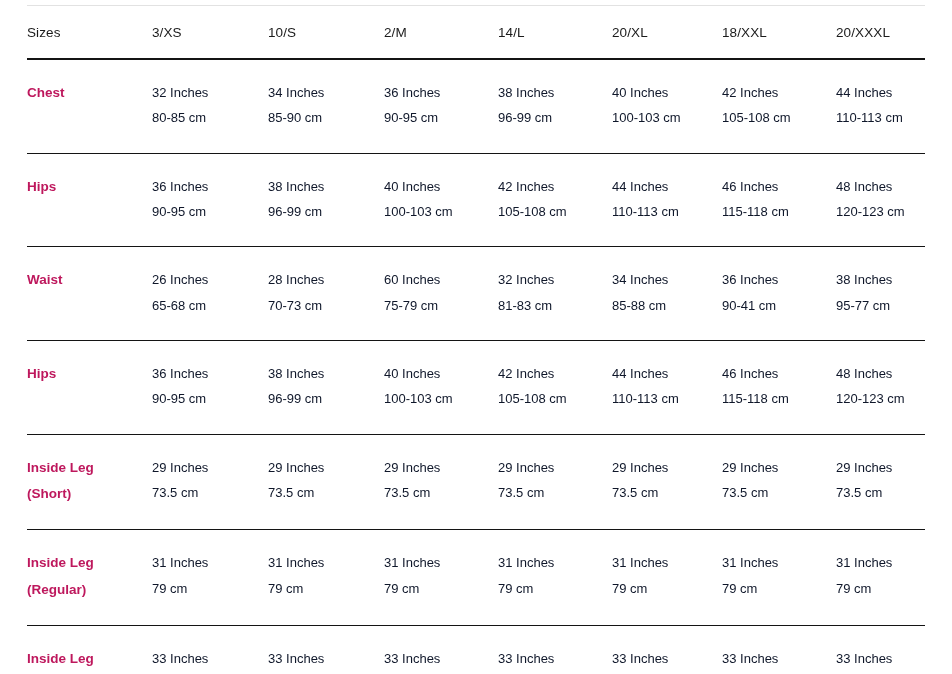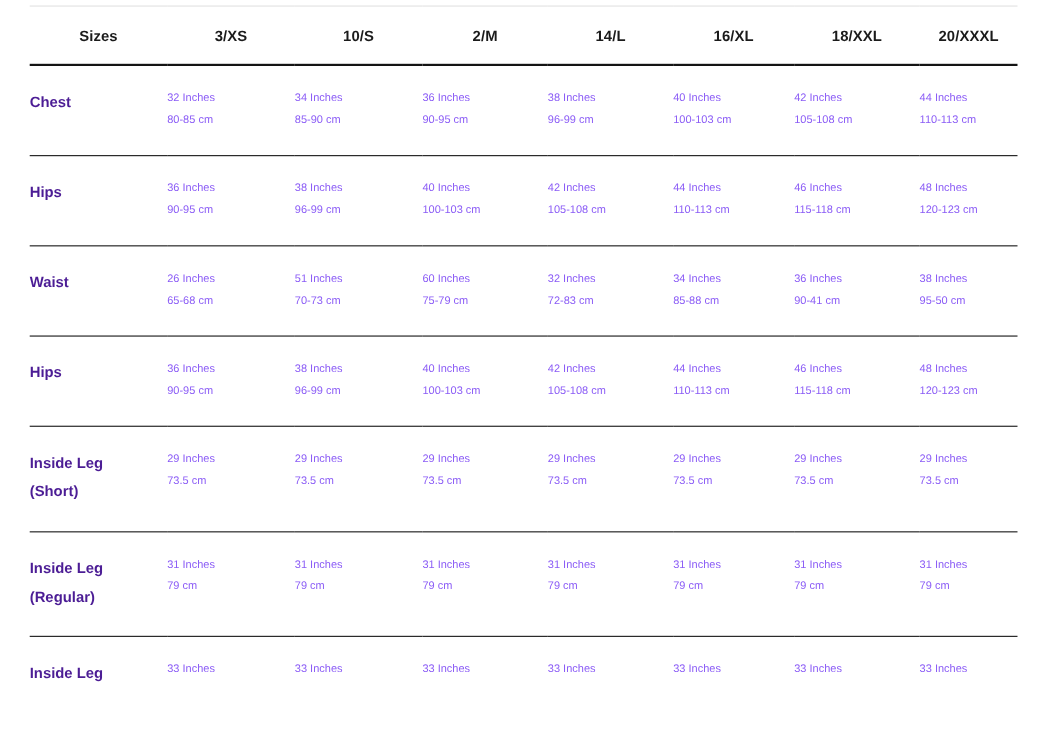--- a/index.html
+++ b/index.html
@@ -26,48 +26,48 @@
     width: 898px;
     border-collapse: collapse;
     table-layout: fixed;
     margin-top: 5px;
   }
 
   
   table.size-table { border-top: 1px solid #e2e2e2; }
 
   thead th {
-    text-align: center;
+    text-align: left;
     font-size: 13.5px;
-    font-weight: bold;
+    font-weight: normal;
     color: #1b1b1b;
     letter-spacing: 0.1px;
     padding: 19px 0 18px 0;
     vertical-align: top;
     border-bottom: 2px solid #141414;
     white-space: nowrap;
   }
 
   tbody td {
     vertical-align: top;
     padding: 20px 0 22px 0;
     border-bottom: 1.6px solid #141414;
-    font-size: 10px;
-    color: #8b5cf6;
+    font-size: 13px;
+    color: #0f172a;
     line-height: 1.95;
     white-space: nowrap;
   }
 
   tbody tr:last-child td {
     border-bottom: none;
   }
 
   td.row-label {
     font-weight: bold;
-    color: #4c1d95;
+    color: #be185d;
     font-size: 13.5px;
     line-height: 1.95;
   }
 
   td.row-label .label-line {
     display: block;
   }
 
   td.cell .val {
     display: block;
@@ -98,21 +98,21 @@
       <col class="c-6">
       <col class="c-7">
     </colgroup>
     <thead>
       <tr>
         <th>Sizes</th>
         <th>3/XS</th>
         <th>10/S</th>
         <th>2/M</th>
         <th>14/L</th>
-        <th>16/XL</th>
+        <th>20/XL</th>
         <th>18/XXL</th>
         <th>20/XXXL</th>
       </tr>
     </thead>
     <tbody>
         <tr>
           <td class="row-label">
             <span class="label-line">Chest</span>
           </td>
           <td class="cell">
@@ -179,42 +179,42 @@
         </tr>
         <tr>
           <td class="row-label">
             <span class="label-line">Waist</span>
           </td>
           <td class="cell">
             <span class="val">26 Inches</span>
             <span class="val">65-68 cm</span>
           </td>
           <td class="cell">
-            <span class="val">51 Inches</span>
+            <span class="val">28 Inches</span>
             <span class="val">70-73 cm</span>
           </td>
           <td class="cell">
             <span class="val">60 Inches</span>
             <span class="val">75-79 cm</span>
           </td>
           <td class="cell">
             <span class="val">32 Inches</span>
-            <span class="val">72-83 cm</span>
+            <span class="val">81-83 cm</span>
           </td>
           <td class="cell">
             <span class="val">34 Inches</span>
             <span class="val">85-88 cm</span>
           </td>
           <td class="cell">
             <span class="val">36 Inches</span>
             <span class="val">90-41 cm</span>
           </td>
           <td class="cell">
             <span class="val">38 Inches</span>
-            <span class="val">95-50 cm</span>
+            <span class="val">95-77 cm</span>
           </td>
         </tr>
         <tr>
           <td class="row-label">
             <span class="label-line">Hips</span>
           </td>
           <td class="cell">
             <span class="val">36 Inches</span>
             <span class="val">90-95 cm</span>
           </td>

